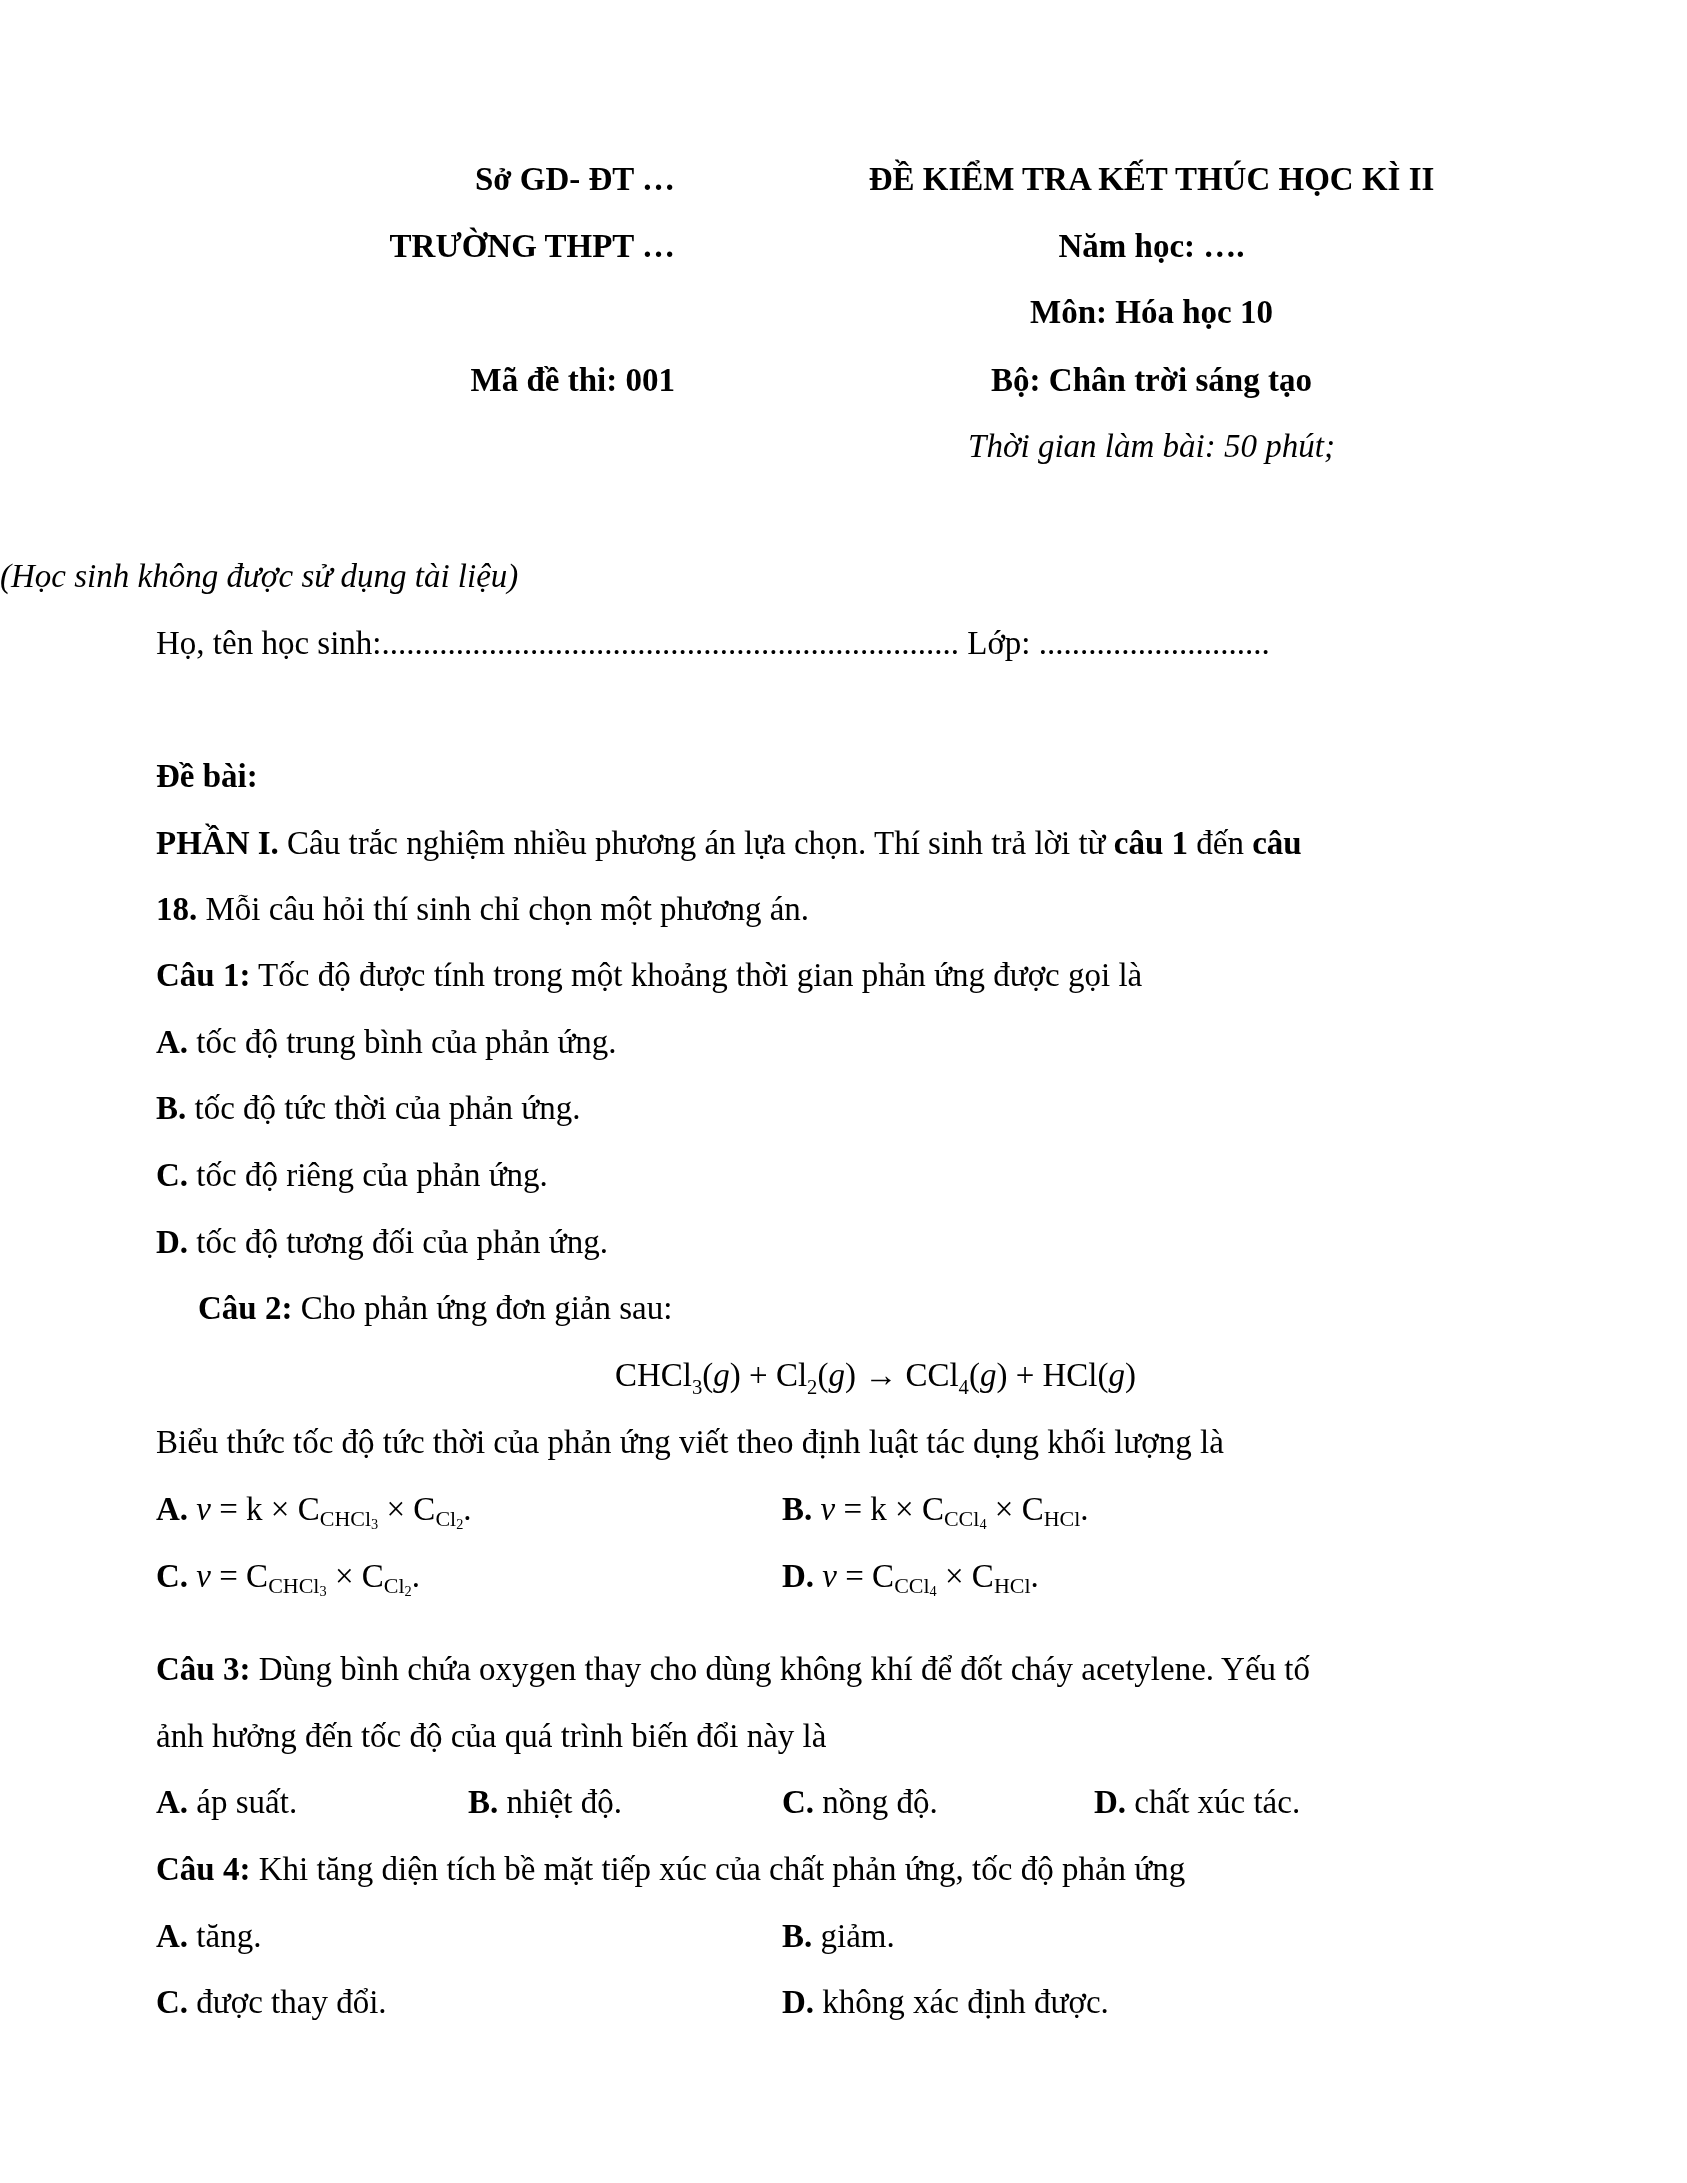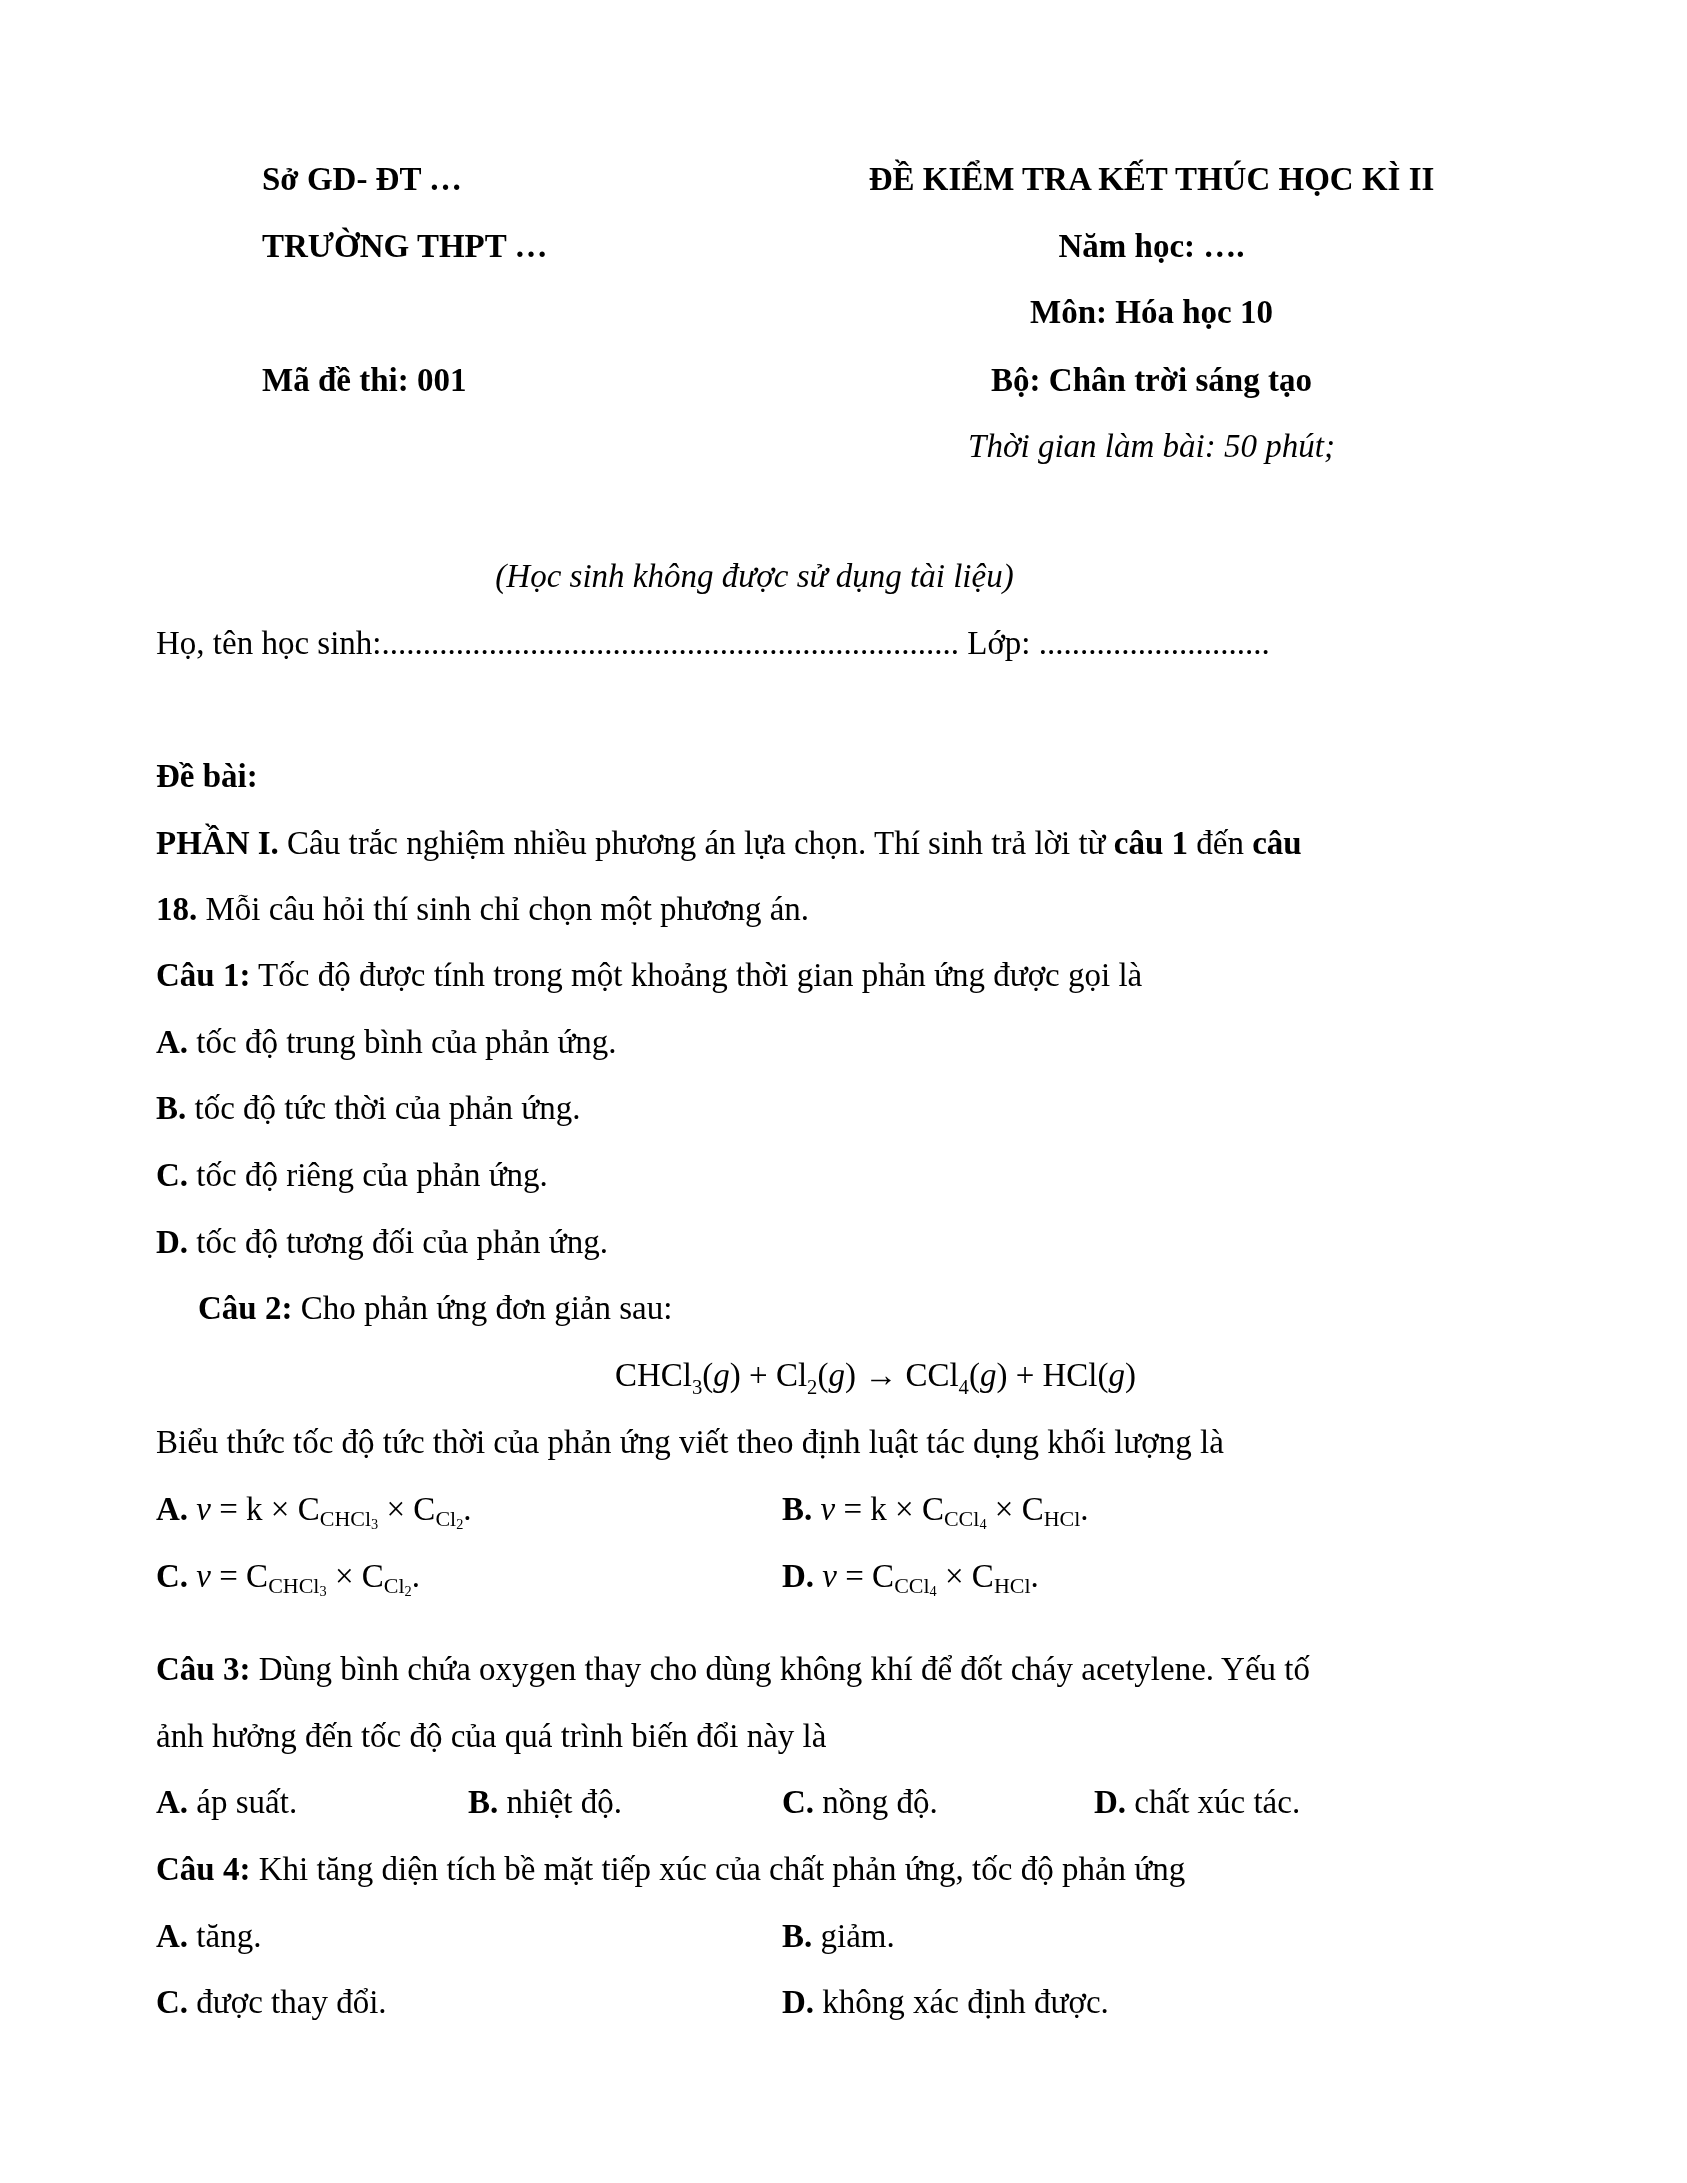--- a/index.html
+++ b/index.html
@@ -1,41 +1,41 @@
 <!DOCTYPE html>
 <html style="font-size:12.7px"><head>
 <meta charset="utf-8">
 <style>
   html, body { margin: 0; padding: 0; background: #ffffff; }
   body { width: 1687px; height: 2183px; position: relative; overflow: hidden;
          font-family: "Liberation Serif", serif; color: #000; font-size: 33px; }
   .abs { position: absolute; white-space: nowrap; line-height: 1; }
   .b { font-weight: bold; }
   .i { font-style: italic; }
-  .hdr-left { left: 262px; width: 413px; text-align: left; }
+  .hdr-left { left: 262px; width: 413px; text-align: right; }
   .hdr-right { left: 834px; width: 635px; text-align: center; }
   .sub { font-size: 20.6px; vertical-align: -8px; }
   .sub2 { font-size: 14.3px; vertical-align: -3.2px; }
   .sub3 { font-size: 22px; vertical-align: -6.4px; }
   .opt-col2 { left: 782px; }
 </style>
 </head>
 <body>
 
 <div class="abs b hdr-left" style="top:163px;">Sở GD- ĐT …</div>
 <div class="abs b hdr-left" style="top:230px;">TRƯỜNG THPT …</div>
 <div class="abs b hdr-left" style="top:364px;">Mã đề thi: 001</div>
 
 <div class="abs b hdr-right" style="top:163px;">ĐỀ KIỂM TRA KẾT THÚC HỌC KÌ II</div>
 <div class="abs b hdr-right" style="top:230px;">Năm học: ….</div>
 <div class="abs b hdr-right" style="top:296px;">Môn: Hóa học 10</div>
 <div class="abs b hdr-right" style="top:364px;">Bộ: Chân trời sáng tạo</div>
 <div class="abs i hdr-right" style="top:430px;">Thời gian làm bài: 50 phút;</div>
 
-<div class="abs i" style="top:560px; left:0; width:1509px; text-align:center;">(Học sinh không được sử dụng tài liệu)</div>
+<div class="abs i" style="top:560px; left:0; width:1509px; ">(Học sinh không được sử dụng tài liệu)</div>
 
 <div class="abs" style="top:627px; left:156px;">
   <span>Họ, tên học sinh:</span><span>......................................................................</span>
   <span>Lớp:</span><span> ............................</span>
 </div>
 
 <div class="abs b" style="top:760px; left:156px;">Đề bài:</div>
 
 <div class="abs" style="top:827px; left:156px;">
   <span class="b">PHẦN I.</span><span> Câu trắc nghiệm nhiều phương án lựa chọn. Thí sinh trả lời từ </span><span class="b">câu 1</span><span> đến </span><span class="b">câu</span>

